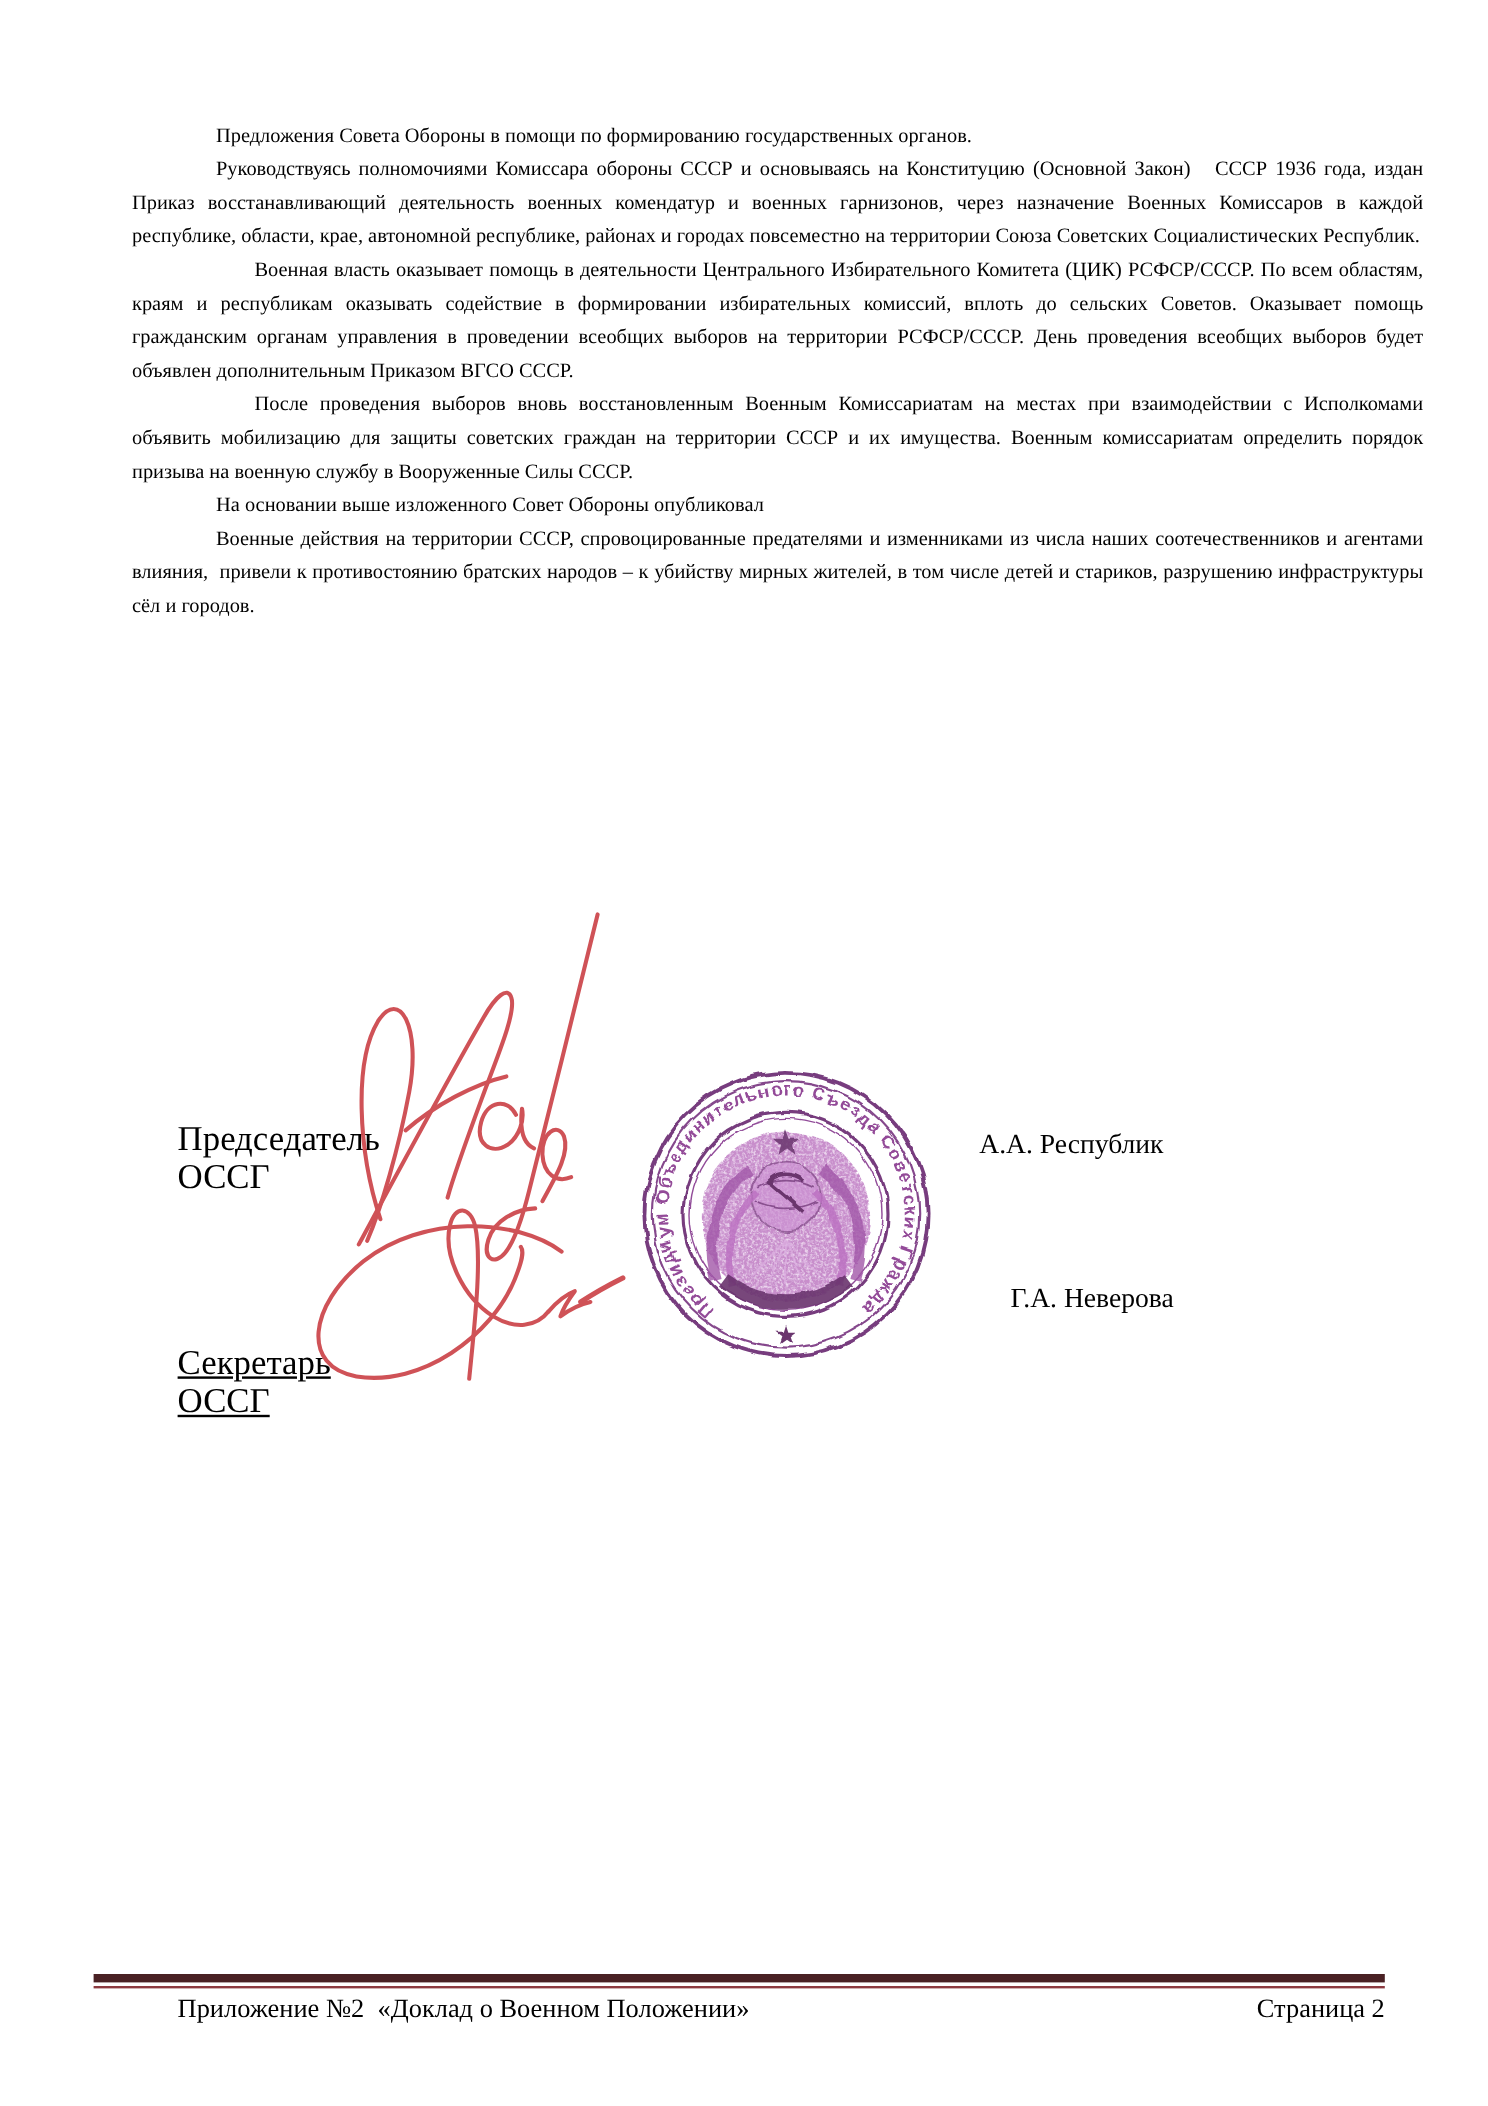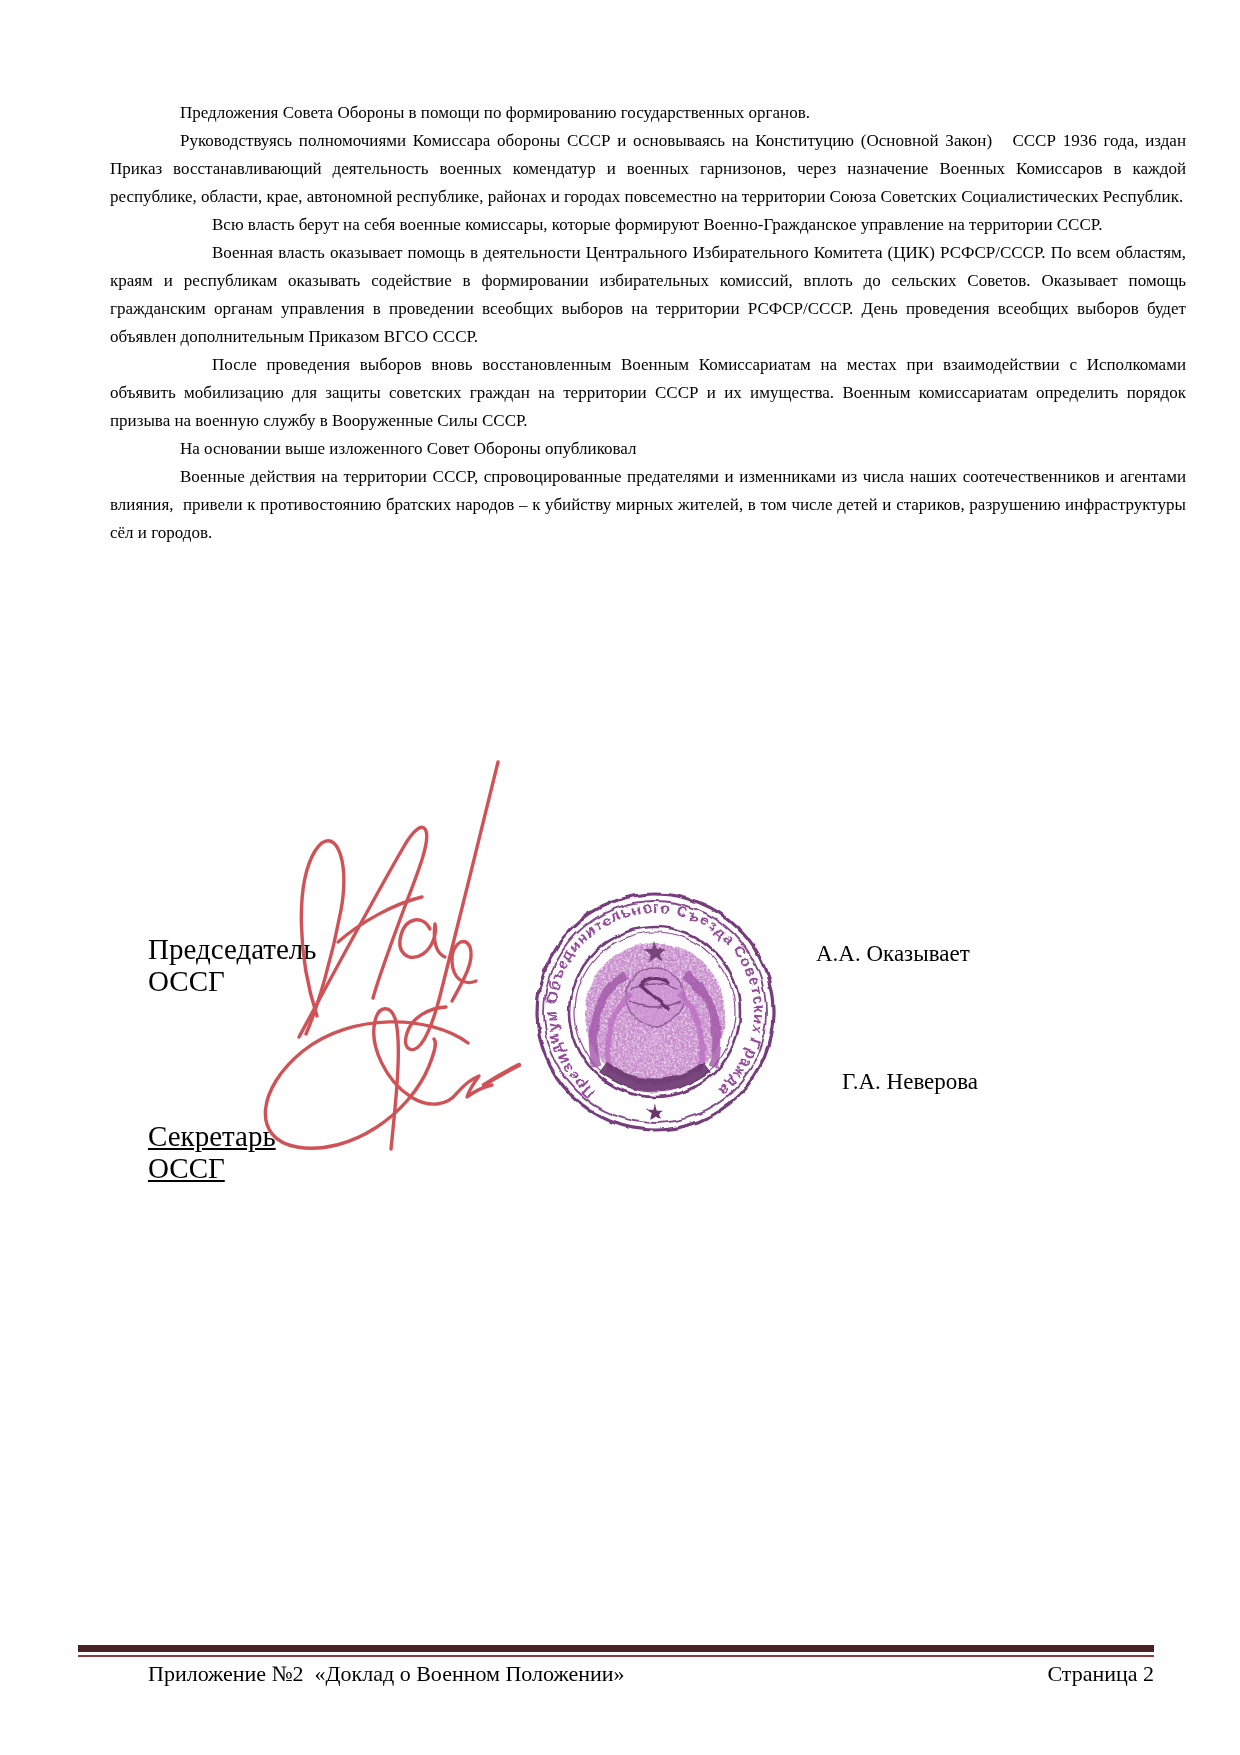--- a/index.html
+++ b/index.html
@@ -40,32 +40,31 @@
   .footer-rule-thin  { position:absolute; left:78px; top:1655px; width:1076px; height:2px; background:#8c3a40; }
   .footer-text-left  { position:absolute; left:148px; top:1661px; font-size:22px; }
   .footer-text-right { position:absolute; top:1661px; right:86px; font-size:22px;text-align:right; }
 </style>
 </head>
 <body>
 
 <div class="doc-text">
   <p>Предложения Совета Обороны в помощи по формированию государственных органов.</p>
   <p>Руководствуясь полномочиями Комиссара обороны СССР и основываясь на Конституцию (Основной Закон)&nbsp;&nbsp; СССР 1936 года, издан Приказ восстанавливающий деятельность военных комендатур и военных гарнизонов, через назначение Военных Комиссаров в каждой республике, области, крае, автономной республике, районах и городах повсеместно на территории Союза Советских Социалистических Республик.</p>
-  <p class="ind-lg">Всю власть берут на себя военные комиссары, которые формируют Военно-Гражданское управление на территории СССР.</p>
   <p class="ind-lg">Военная власть оказывает помощь в деятельности Центрального Избирательного Комитета (ЦИК) РСФСР/СССР. По всем областям, краям и республикам оказывать содействие в формировании избирательных комиссий, вплоть до сельских Советов. Оказывает помощь гражданским органам управления в проведении всеобщих выборов на территории РСФСР/СССР. День проведения всеобщих выборов будет объявлен дополнительным Приказом ВГСО СССР.</p>
   <p class="ind-lg">После проведения выборов вновь восстановленным Военным Комиссариатам на местах при взаимодействии с Исполкомами объявить мобилизацию для защиты советских граждан на территории СССР и их имущества. Военным комиссариатам определить порядок призыва на военную службу в Вооруженные Силы СССР.</p>
   <p>На основании выше изложенного Совет Обороны опубликовал</p>
   <p>Военные действия на территории СССР, спровоцированные предателями и изменниками из числа наших соотечественников и агентами влияния,&nbsp; привели к противостоянию братских народов – к убийству мирных жителей, в том числе детей и стариков, разрушению инфраструктуры сёл и городов.</p>
 </div>
 
 <div class="sig-label" id="chair-title">
   <div>Председатель</div>
   <div>ОССГ</div>
 </div>
-<div class="sig-name" id="chair-name">А.А. Оказывает</div>
+<div class="sig-name" id="chair-name">А.А. Республик</div>
 
 <div class="sig-label" id="sec-title">
   <div>Секретарь</div>
   <div>ОССГ</div>
 </div>
 <div class="sig-name" id="sec-name">Г.А. Неверова</div>
 
 <svg id="signatures-svg" width="1240" height="1755" viewBox="0 0 1240 1755">
   <g fill="none" stroke="#cc4449" stroke-width="3.4" stroke-linecap="round" stroke-linejoin="round" opacity="0.92">
 

